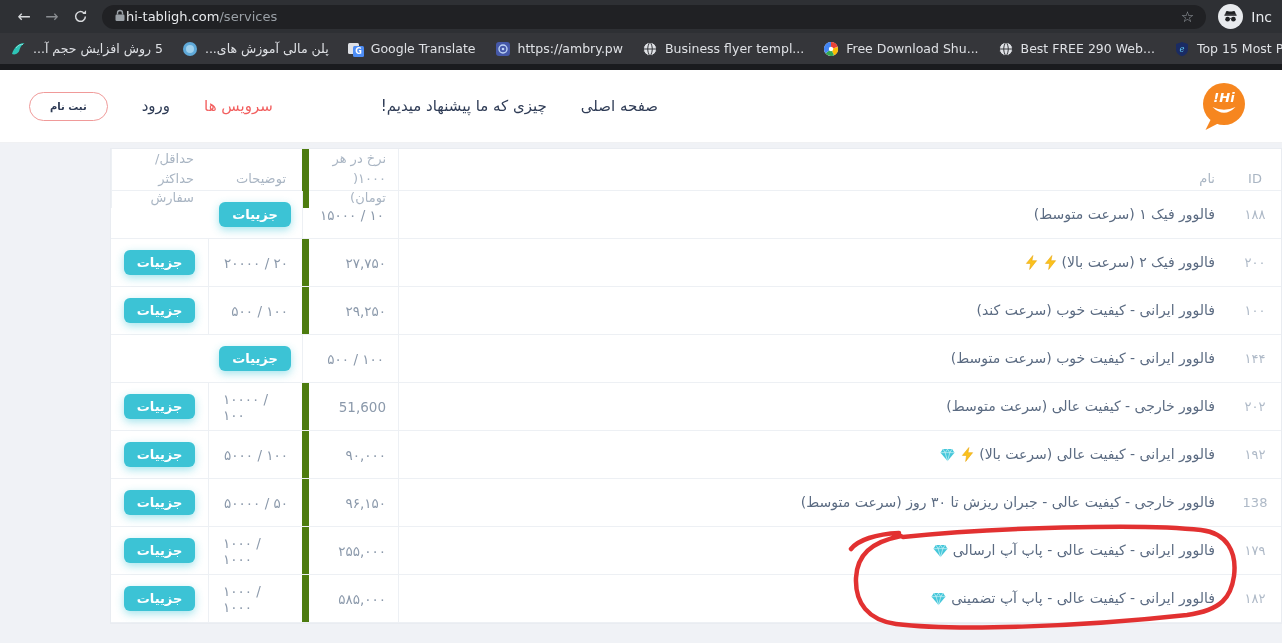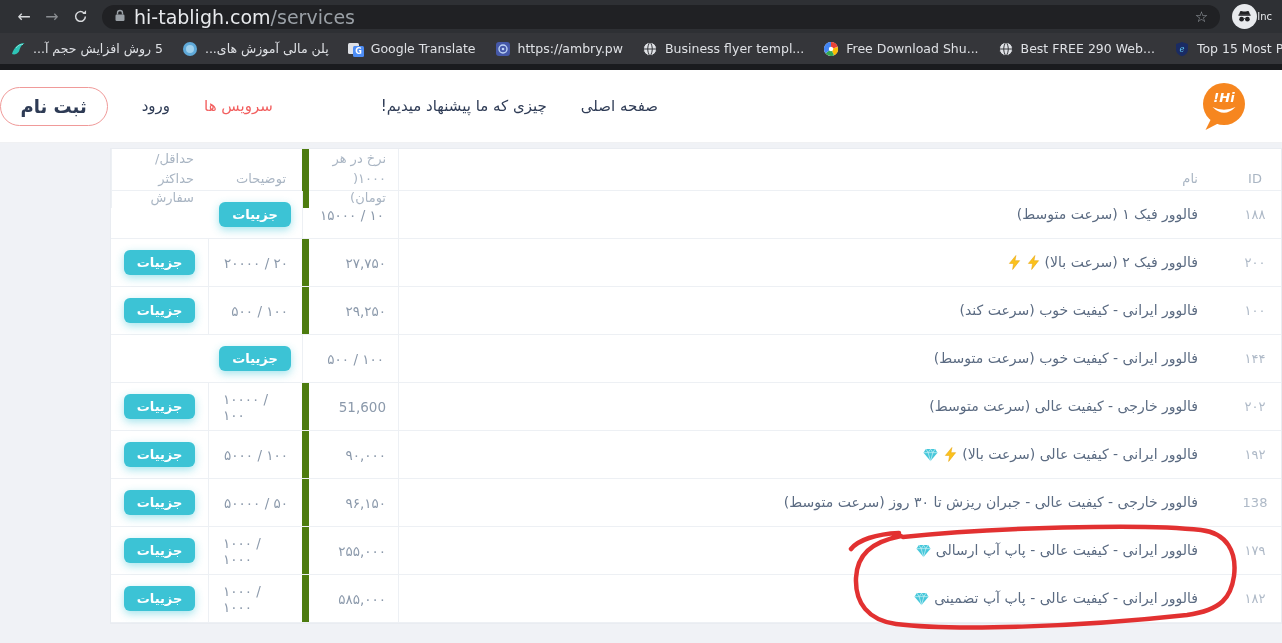--- a/index.html
+++ b/index.html
@@ -6,55 +6,55 @@
   html,body { width:1282px; height:643px; overflow:hidden; background:#fff;
               font-family:"DejaVu Sans", sans-serif; }
 
   
   .toolbar { height:33px; background:#2e3034; display:flex; align-items:center; padding:0 10px; }
   .nav-btn { width:28px; height:28px; display:grid; place-items:center; color:#d7d9dc;
              font-size:16px; cursor:pointer; border-radius:50%; flex:0 0 auto;}
   .nav-btn.dim { color:#8a8d91; }
   .url-bar { flex:1 1 auto; height:24px; background:#202124; border-radius:13px;
              display:flex; align-items:center; padding:0 12px; margin:0 8px; direction:ltr; }
-  .url-text { font-size:19px; margin-left:8px; color:#e8eaed; }
+  .url-text { font-size:13px; margin-left:0; color:#e8eaed; }
   .url-text .path { color:#9aa0a6; }
   .star { margin-left:auto; color:#9aa0a6; font-size:15px; cursor:pointer; }
-  .incognito { display:flex; align-items:center; gap:0; color:#e8eaed; font-size:10px;
+  .incognito { display:flex; align-items:center; gap:8px; color:#e8eaed; font-size:14px;
                padding-left:4px; white-space:nowrap; }
   .incog-circle { width:25px; height:25px; border-radius:50%; background:#e8eaed;
                   display:grid; place-items:center; }
   .bookmarks { height:31px; background:#35363a; display:flex; 
                padding:0 10px; gap:19px; overflow:hidden; }
   .bookmark { display:flex; align-items:center; gap:7px; cursor:pointer; flex:0 0 auto; }
   .bm-icon { width:16px; height:16px; display:grid; place-items:center; }
   .bm-label { color:#dfe1e5; font-size:12.5px; white-space:nowrap; }
   .chrome-strip { height:6px; background:#1a1b1e; }
 
   
   .site-header { height:73px; background:#fff; position:relative; border-bottom:1px solid #f0f1f3; }
   .logo { position:absolute; right:34px; top:11px; width:48px; height:52px; cursor:pointer; }
   .nav { position:absolute; right:624px; top:0; height:100%; display:flex; align-items:center;
          gap:34px; direction:rtl; }
   .nav-item { font-size:15px; color:#2e3b55; white-space:nowrap; cursor:pointer; }
   .nav-item.active { color:#f25f5f; margin-left:0; margin-right:74px; }
-  .register { font-family:"DejaVu Sans",sans-serif; font-size:18px; font-weight:bold;
+  .register { font-family:"DejaVu Sans",sans-serif; font-size:10px; font-weight:bold;
               color:#2e3b55; background:#fff; border:1.5px solid #f09a99; border-radius:20px;
               padding:8px 20px; cursor:pointer; white-space:nowrap; }
 
   
   .main { height:500px; background:#f0f2f6; padding-top:5px; }
   .stable { width:1172px; margin-left:85px; background:#fff; direction:rtl;
             border:1px solid #e9ecf1; }
   .trow { display:grid; grid-template-columns:52px 831px 96px 94px 97px; direction:rtl;
           height:48px; border-bottom:1px solid #edf0f4; background:#fff; }
   .trow.thead { height:42px; }
   .cell { display:flex; align-items:center; }
   .c-id { justify-content:center; color:#aeb9c7; font-size:13px;text-align:right; }
-  .c-name { padding:0 31px; color:#5b6b82; font-size:14px; line-height:1.45;
+  .c-name { padding:0 14px; color:#5b6b82; font-size:14px; line-height:1.45;
             border-left:1px solid #edf0f4; gap:4px; }
   .c-name .name-text { max-width:430px; display:inline-block; text-align:right; }
   .c-rate { padding:0 12px; color:#8b99ab; font-size:13.5px; border-left:7px solid #4d7c0f; }
   .c-minmax { padding:0 14px; color:#8b99ab; font-size:13.5px; border-left:1px solid #edf0f4; }
   .c-details { justify-content:center; }
   .thead .cell { color:#a9b5c3; font-size:13px; line-height:1.5; }
   .thead .c-name, .thead .c-rate, .thead .c-minmax, .thead .c-details
         { justify-content:flex-start; }
   .thead .c-details { padding:0 16px; }
   .details-btn { font-family:"DejaVu Sans",sans-serif; background:#3cc3d5; color:#fff;

